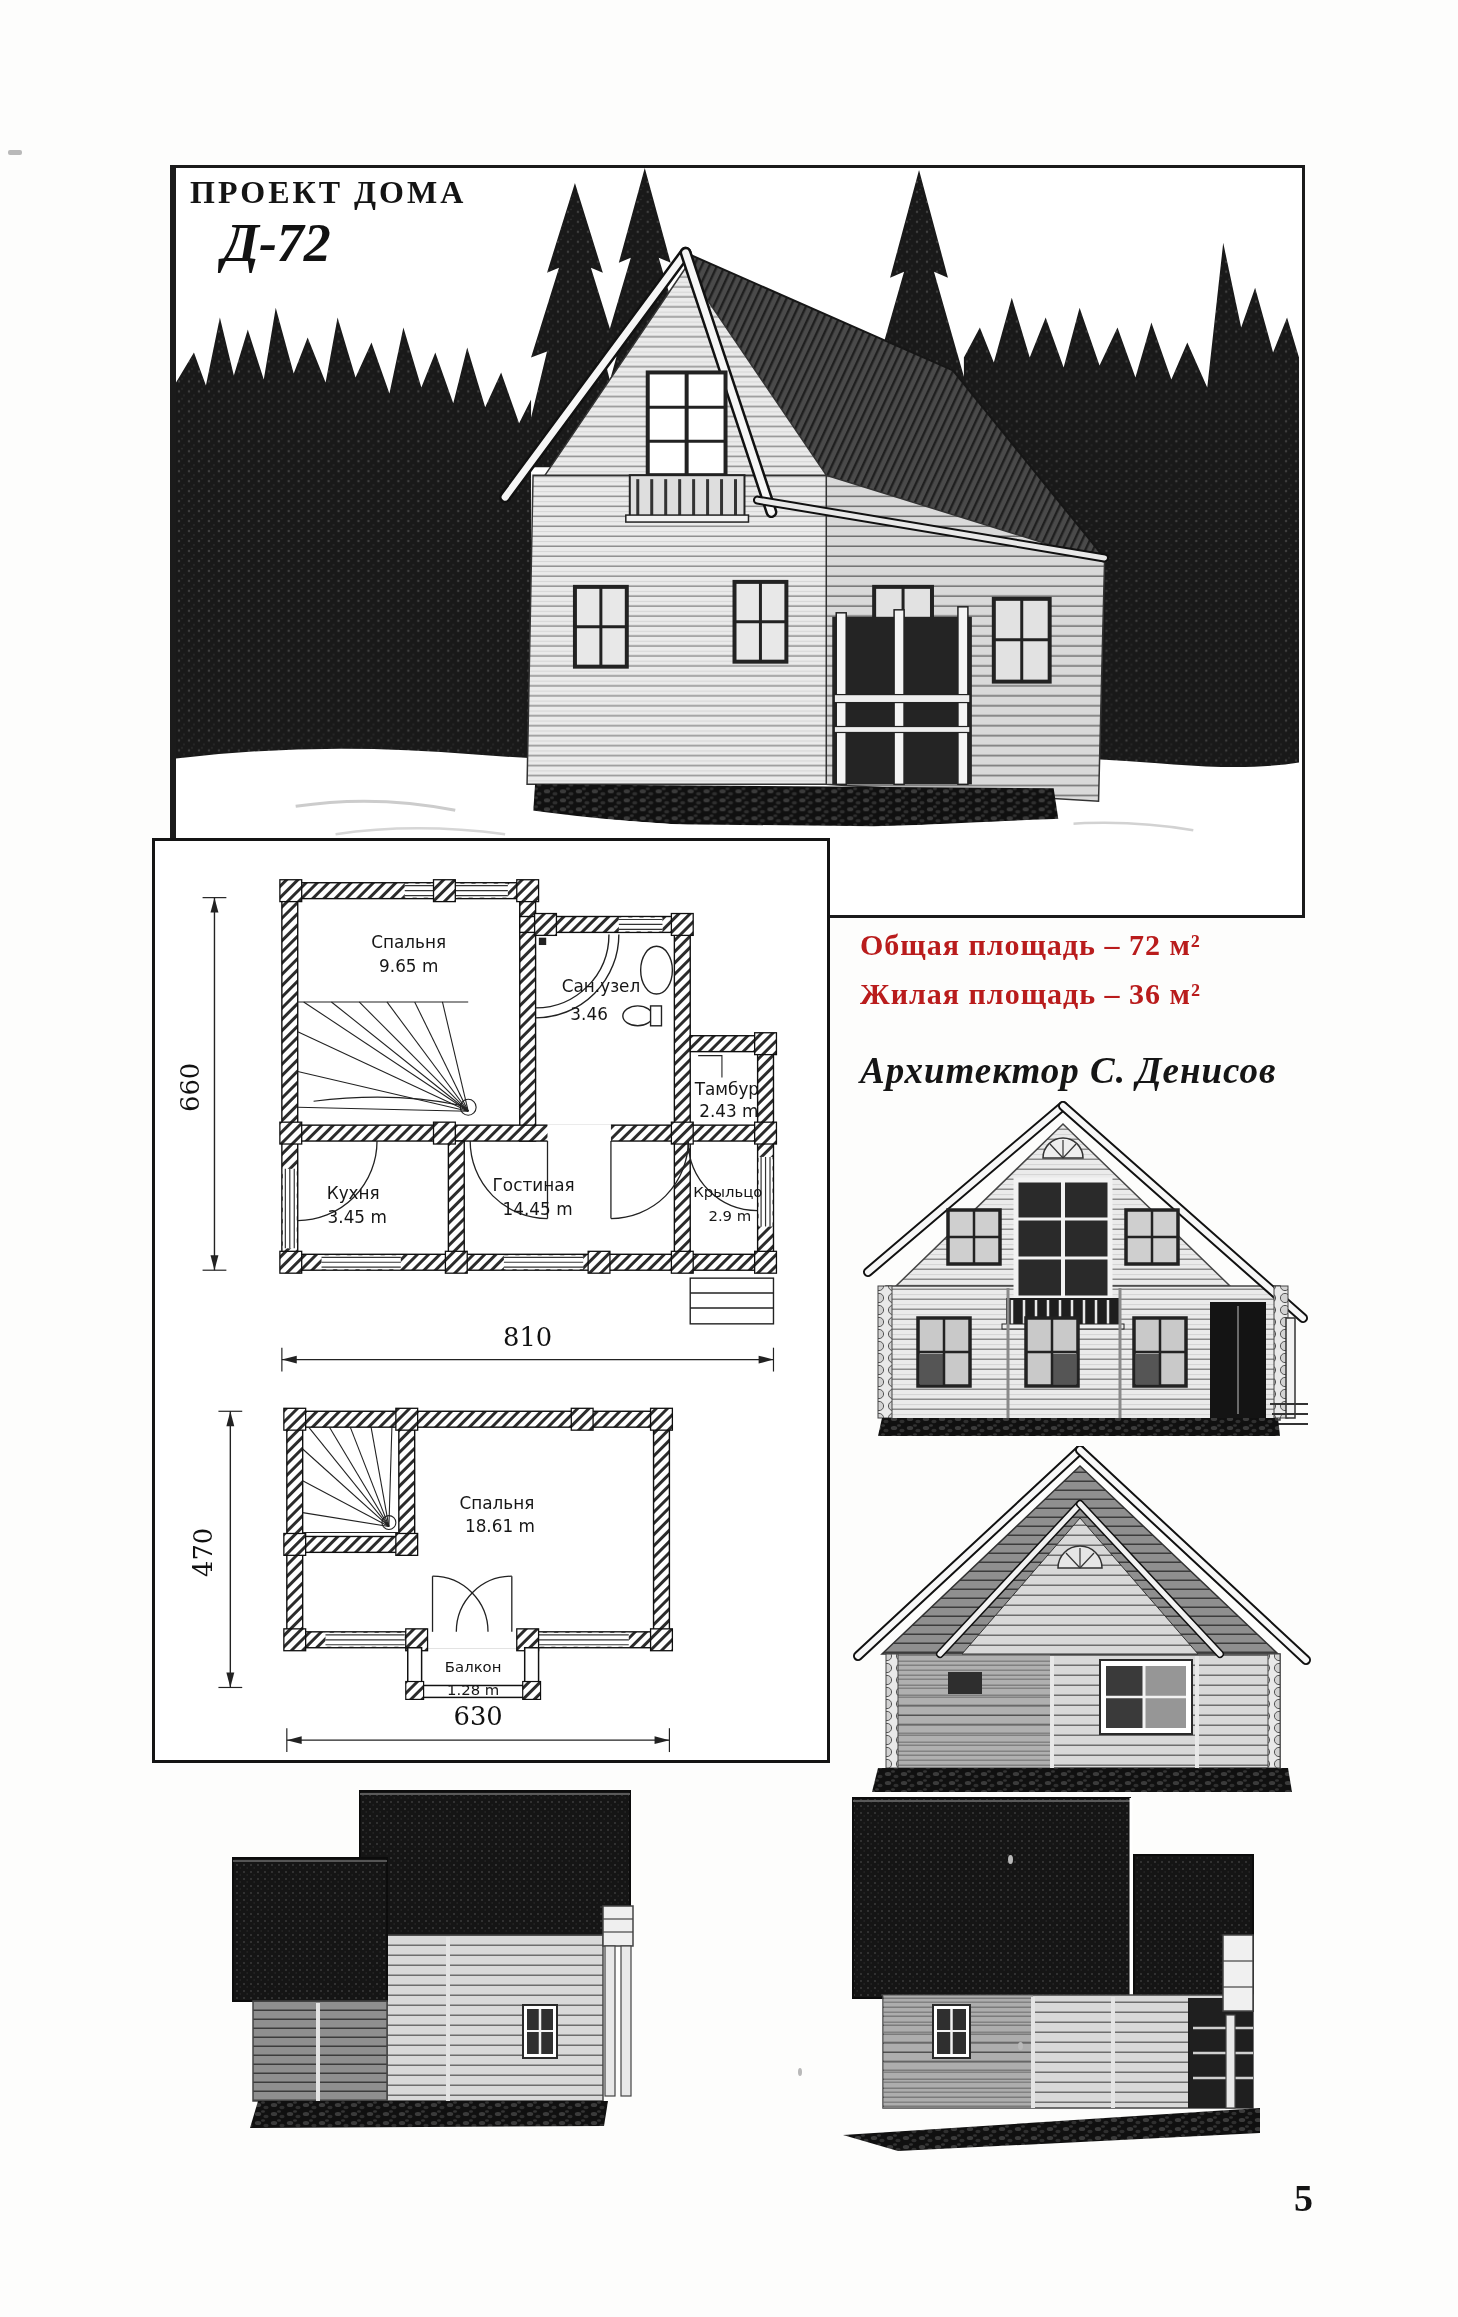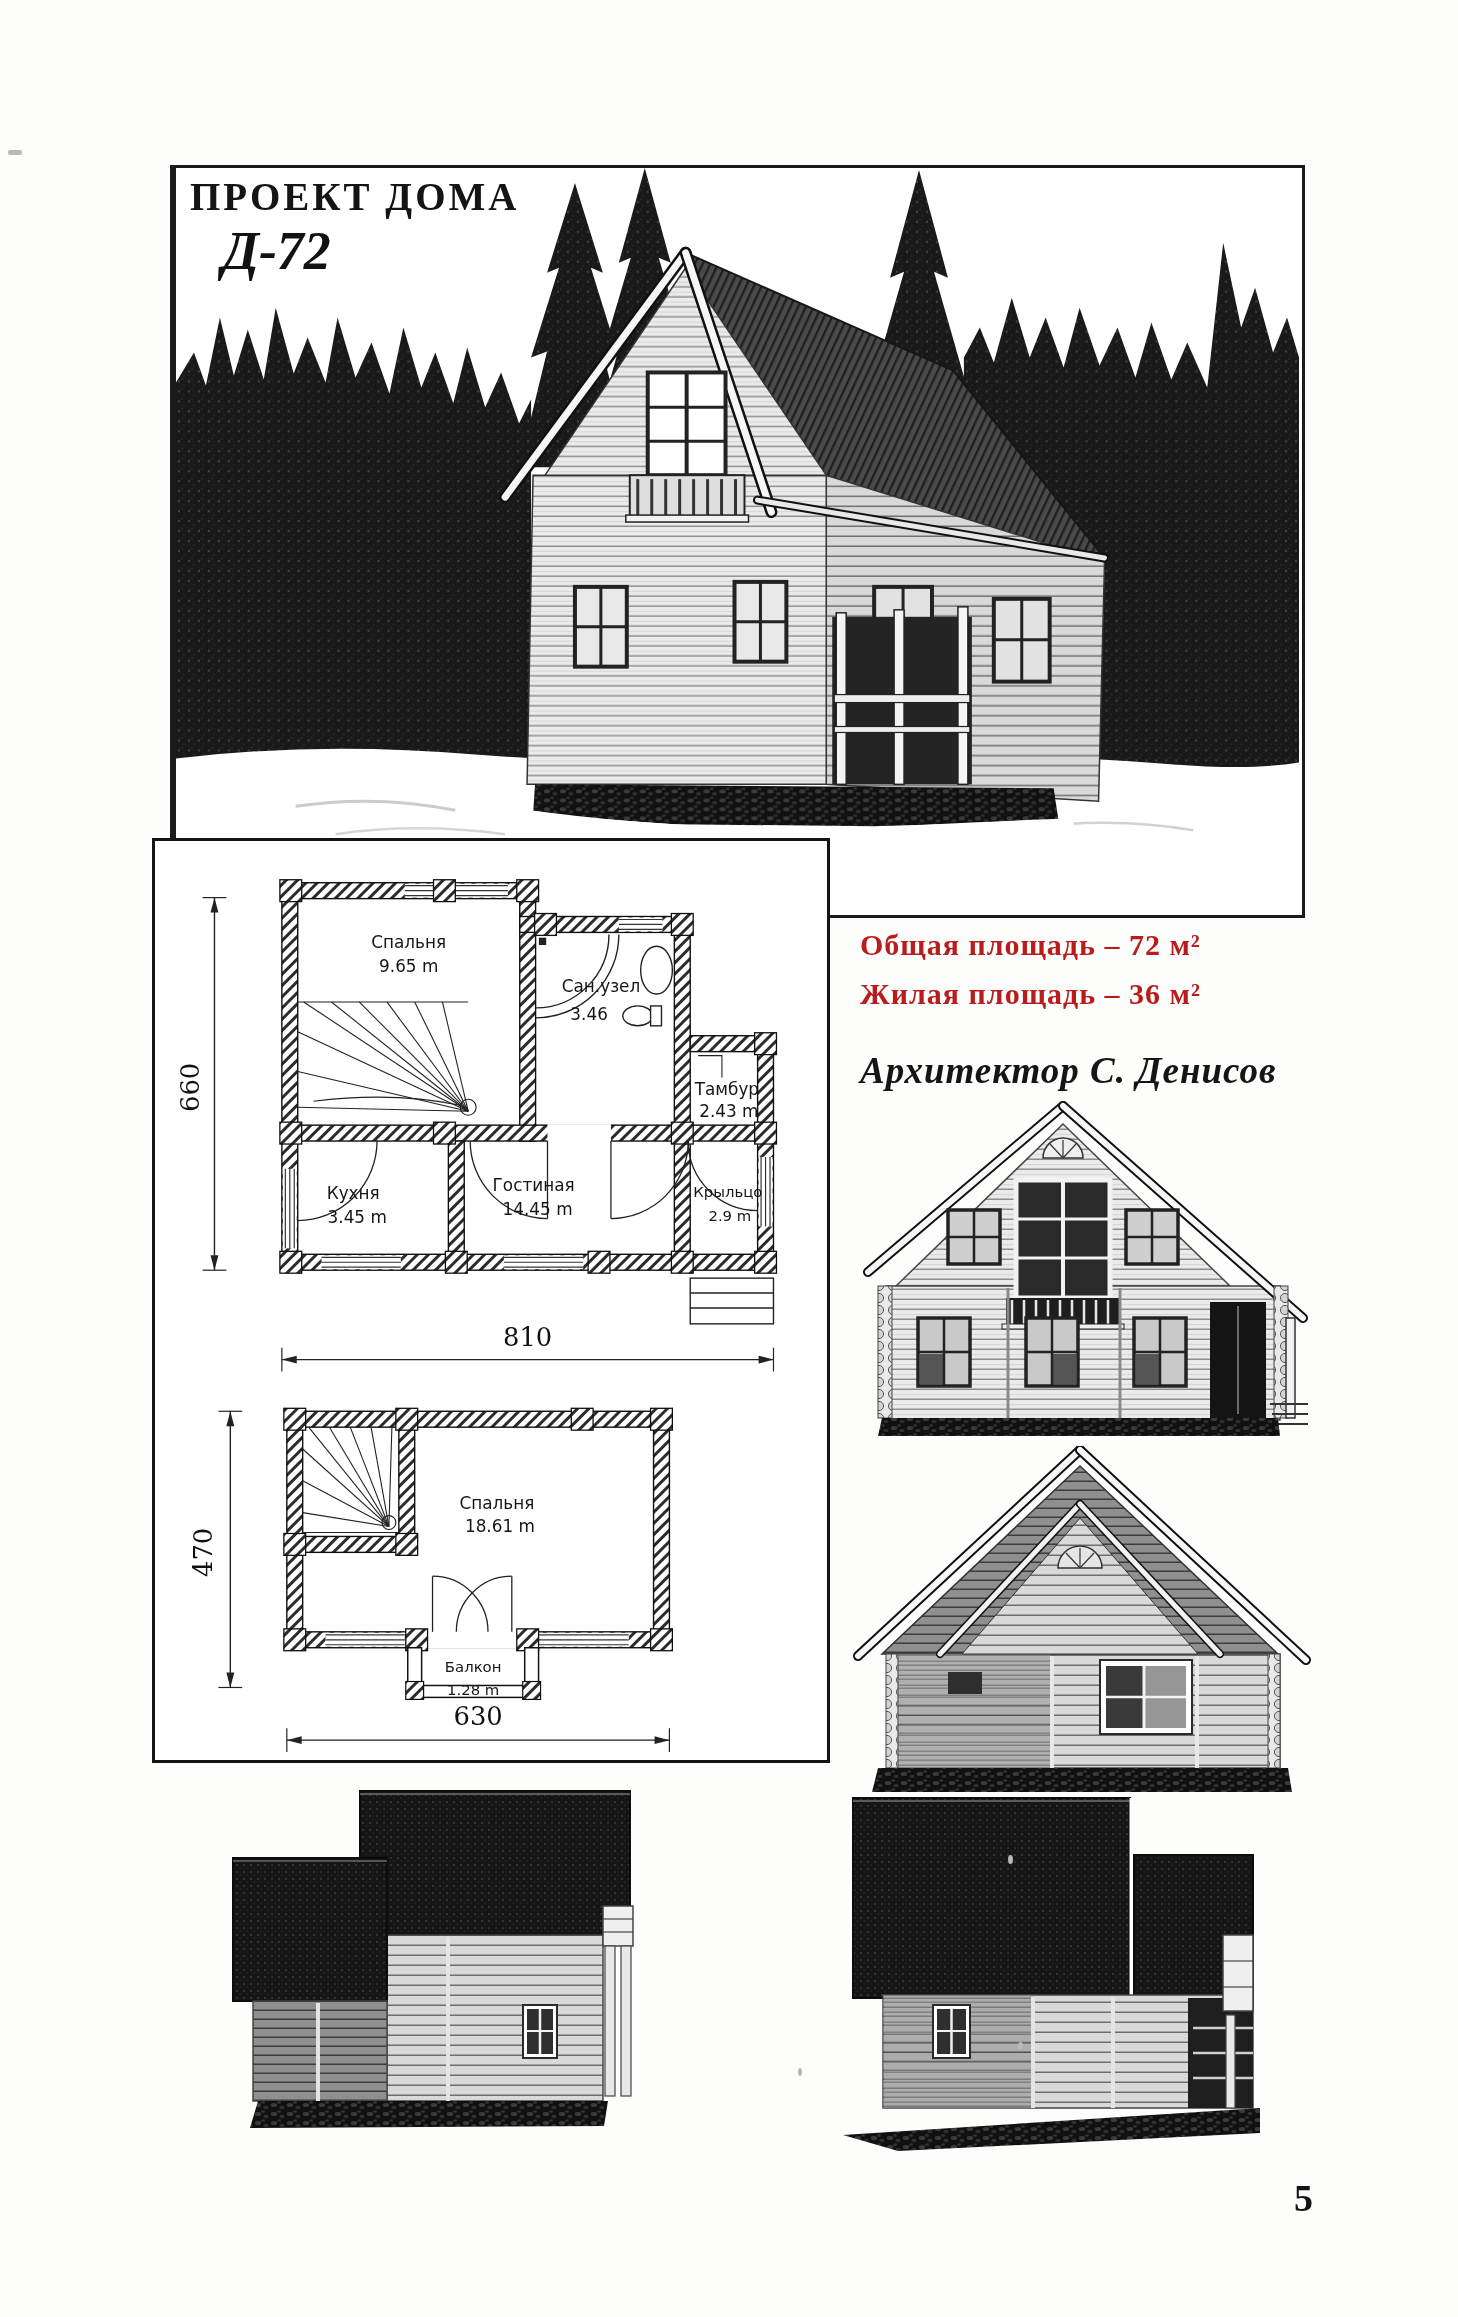--- a/index.html
+++ b/index.html
@@ -2,22 +2,22 @@
 <html><head>
 <meta charset="utf-8">
 <style>
   html,body{margin:0;padding:0;background:#e8e8e8;}
   .page{position:relative;width:1458px;height:2317px;background:#fdfdfc;
         font-family:"Liberation Serif",serif;overflow:hidden;color:#1a1a1a;}
   .abs{position:absolute;}
   .photo-frame{left:170px;top:165px;width:1135px;height:753px;
         border:3px solid #1b1b1b;border-left-width:6px;box-sizing:border-box;background:#fff;}
   .photo-frame svg{position:absolute;inset:0;width:100%;height:100%;}
-  .proj-title{left:14px;top:6px;font-size:39px;font-weight:bold;letter-spacing:3px;color:#141414;}
-  .proj-code{left:46px;top:52px;font-size:54px;font-weight:bold;font-style:italic;color:#121212;}
+  .proj-title{left:14px;top:6px;font-size:32px;font-weight:bold;letter-spacing:3px;color:#141414;}
+  .proj-code{left:46px;top:44px;font-size:54px;font-weight:bold;font-style:italic;color:#121212;}
   .plan-box{left:152px;top:838px;width:678px;height:925px;border:3px solid #141414;
         box-sizing:border-box;background:#fff;}
   .plan-box svg{position:absolute;inset:0;width:100%;height:100%;}
   .specs{left:860px;top:928px;width:460px;}
   .specs .line{font-size:30px;font-weight:bold;letter-spacing:1px;margin-bottom:15px;white-space:nowrap;color:#b91c1c;}
   .architect{margin-top:38px;font-size:37px;font-weight:bold;font-style:italic;letter-spacing:1px;white-space:nowrap;color:#151515;}
   .pageno{left:1294px;top:2176px;font-size:38px;font-weight:bold;color:#141414;}
   .speck{position:absolute;background:#b9b9b9;border-radius:50%;}
   text{font-family:"DejaVu Sans",sans-serif;fill:#161616;}
   .dimtxt{font-family:"DejaVu Serif",serif;font-size:26px;fill:#111;}

